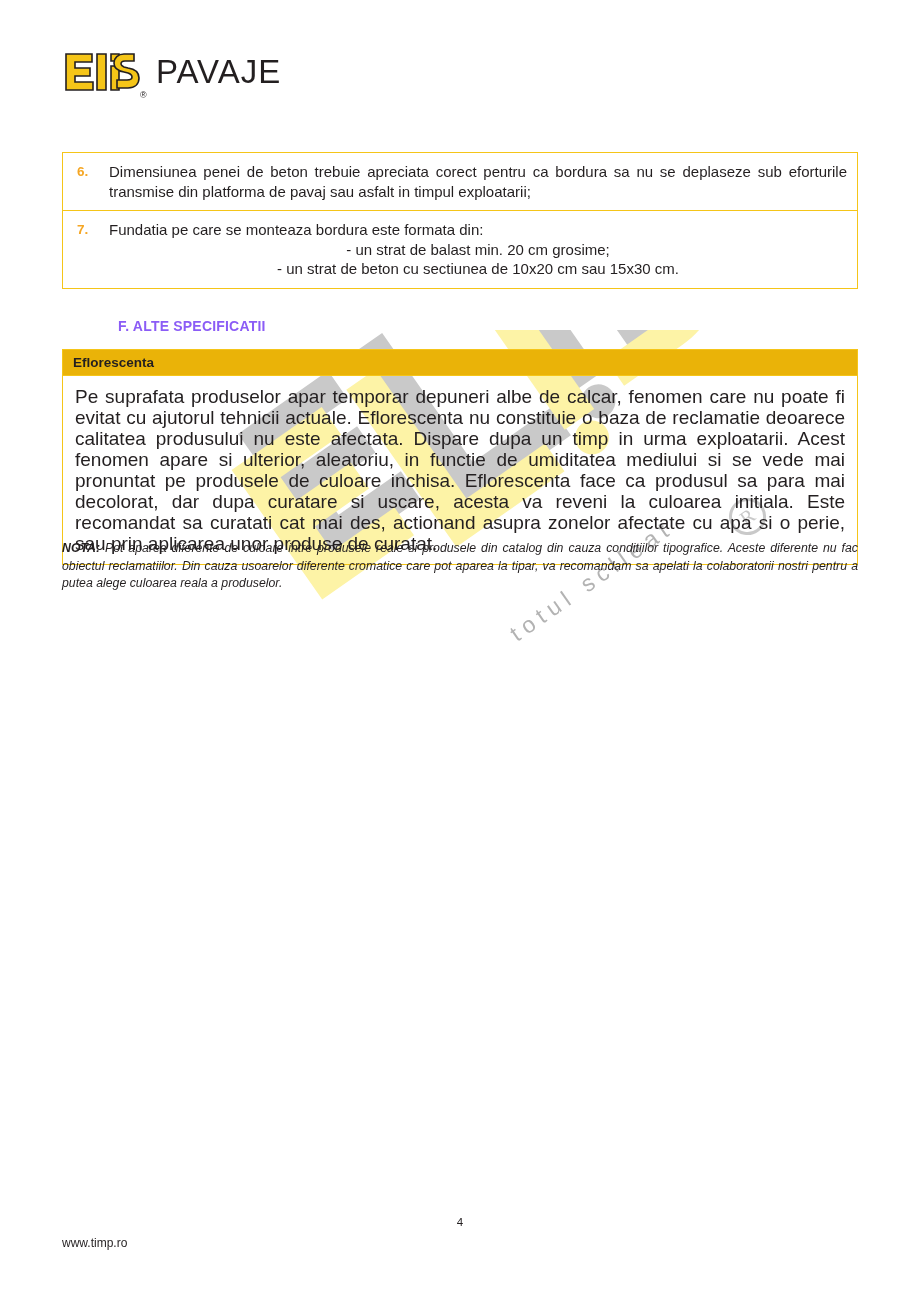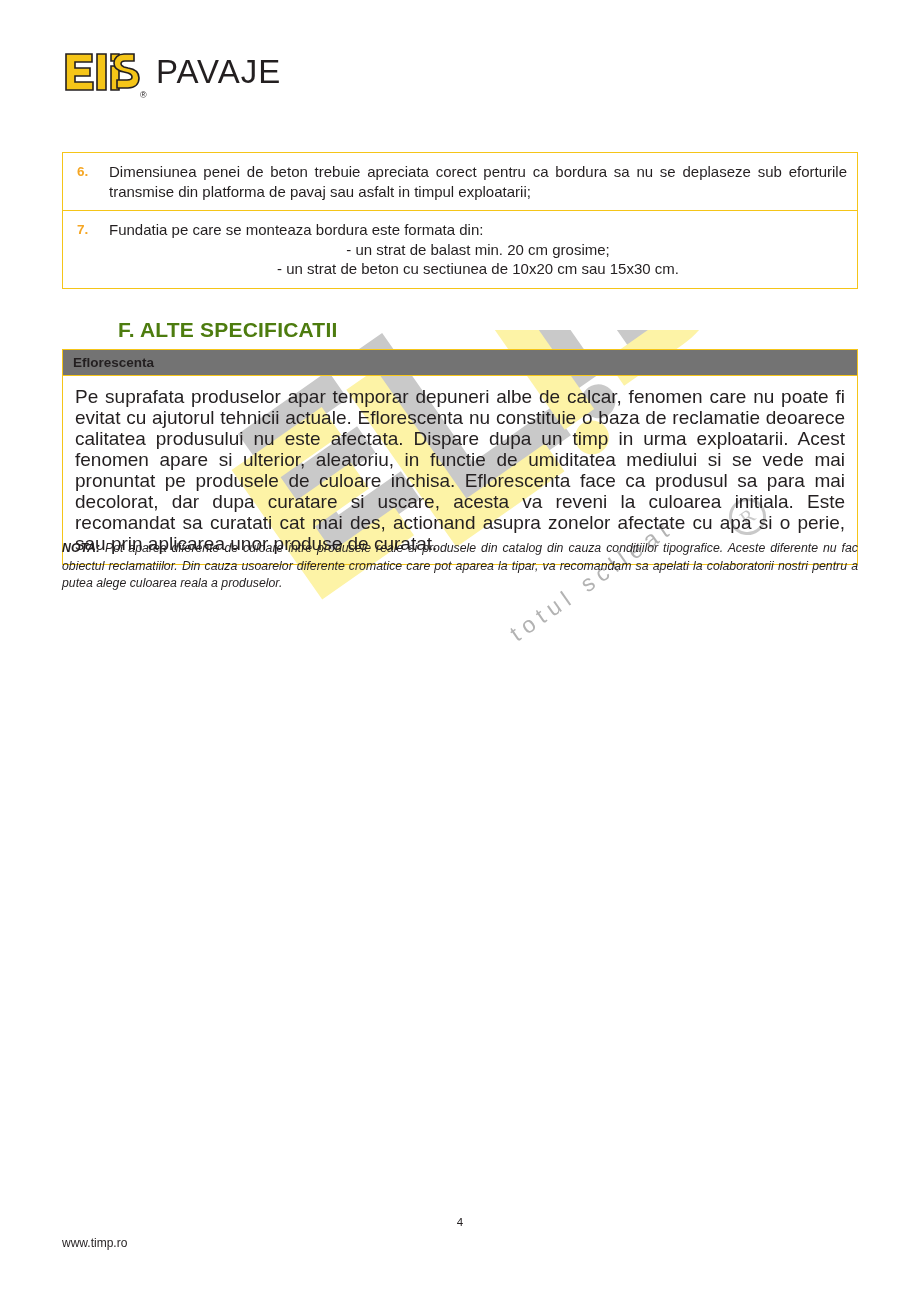--- a/index.html
+++ b/index.html
@@ -111,39 +111,39 @@
   .li-body .sub {
     display: block;
     text-align: center;
   }
 
   
   .section-title {
     position: absolute;
     left: 118px;
     top: 318px;
-    font-size: 21px;
-    font-weight: bold;
-    color: #4d7c0f;
+    font-size: 14px;
+    font-weight: bold;
+    color: #8b5cf6;
     z-index: 2;
     letter-spacing: 0.2px;
   }
 
   
   .eflo-box {
     position: absolute;
     left: 62px;
     top: 349px;
     width: 796px;
     border: 1px solid #f5c518;
     box-sizing: border-box;
     z-index: 2;
   }
   .eflo-head {
-    background: #737373;
+    background: #eab308;
     padding: 5px 0 5px 10px;
     font-size: 13.5px;
     font-weight: bold;
     color: #231f20;
     border-bottom: 1px solid #f5c518;
   }
   .eflo-body {
     padding: 10px 12px 10px 12px;
     font-size: 19px;
     line-height: 21px;

